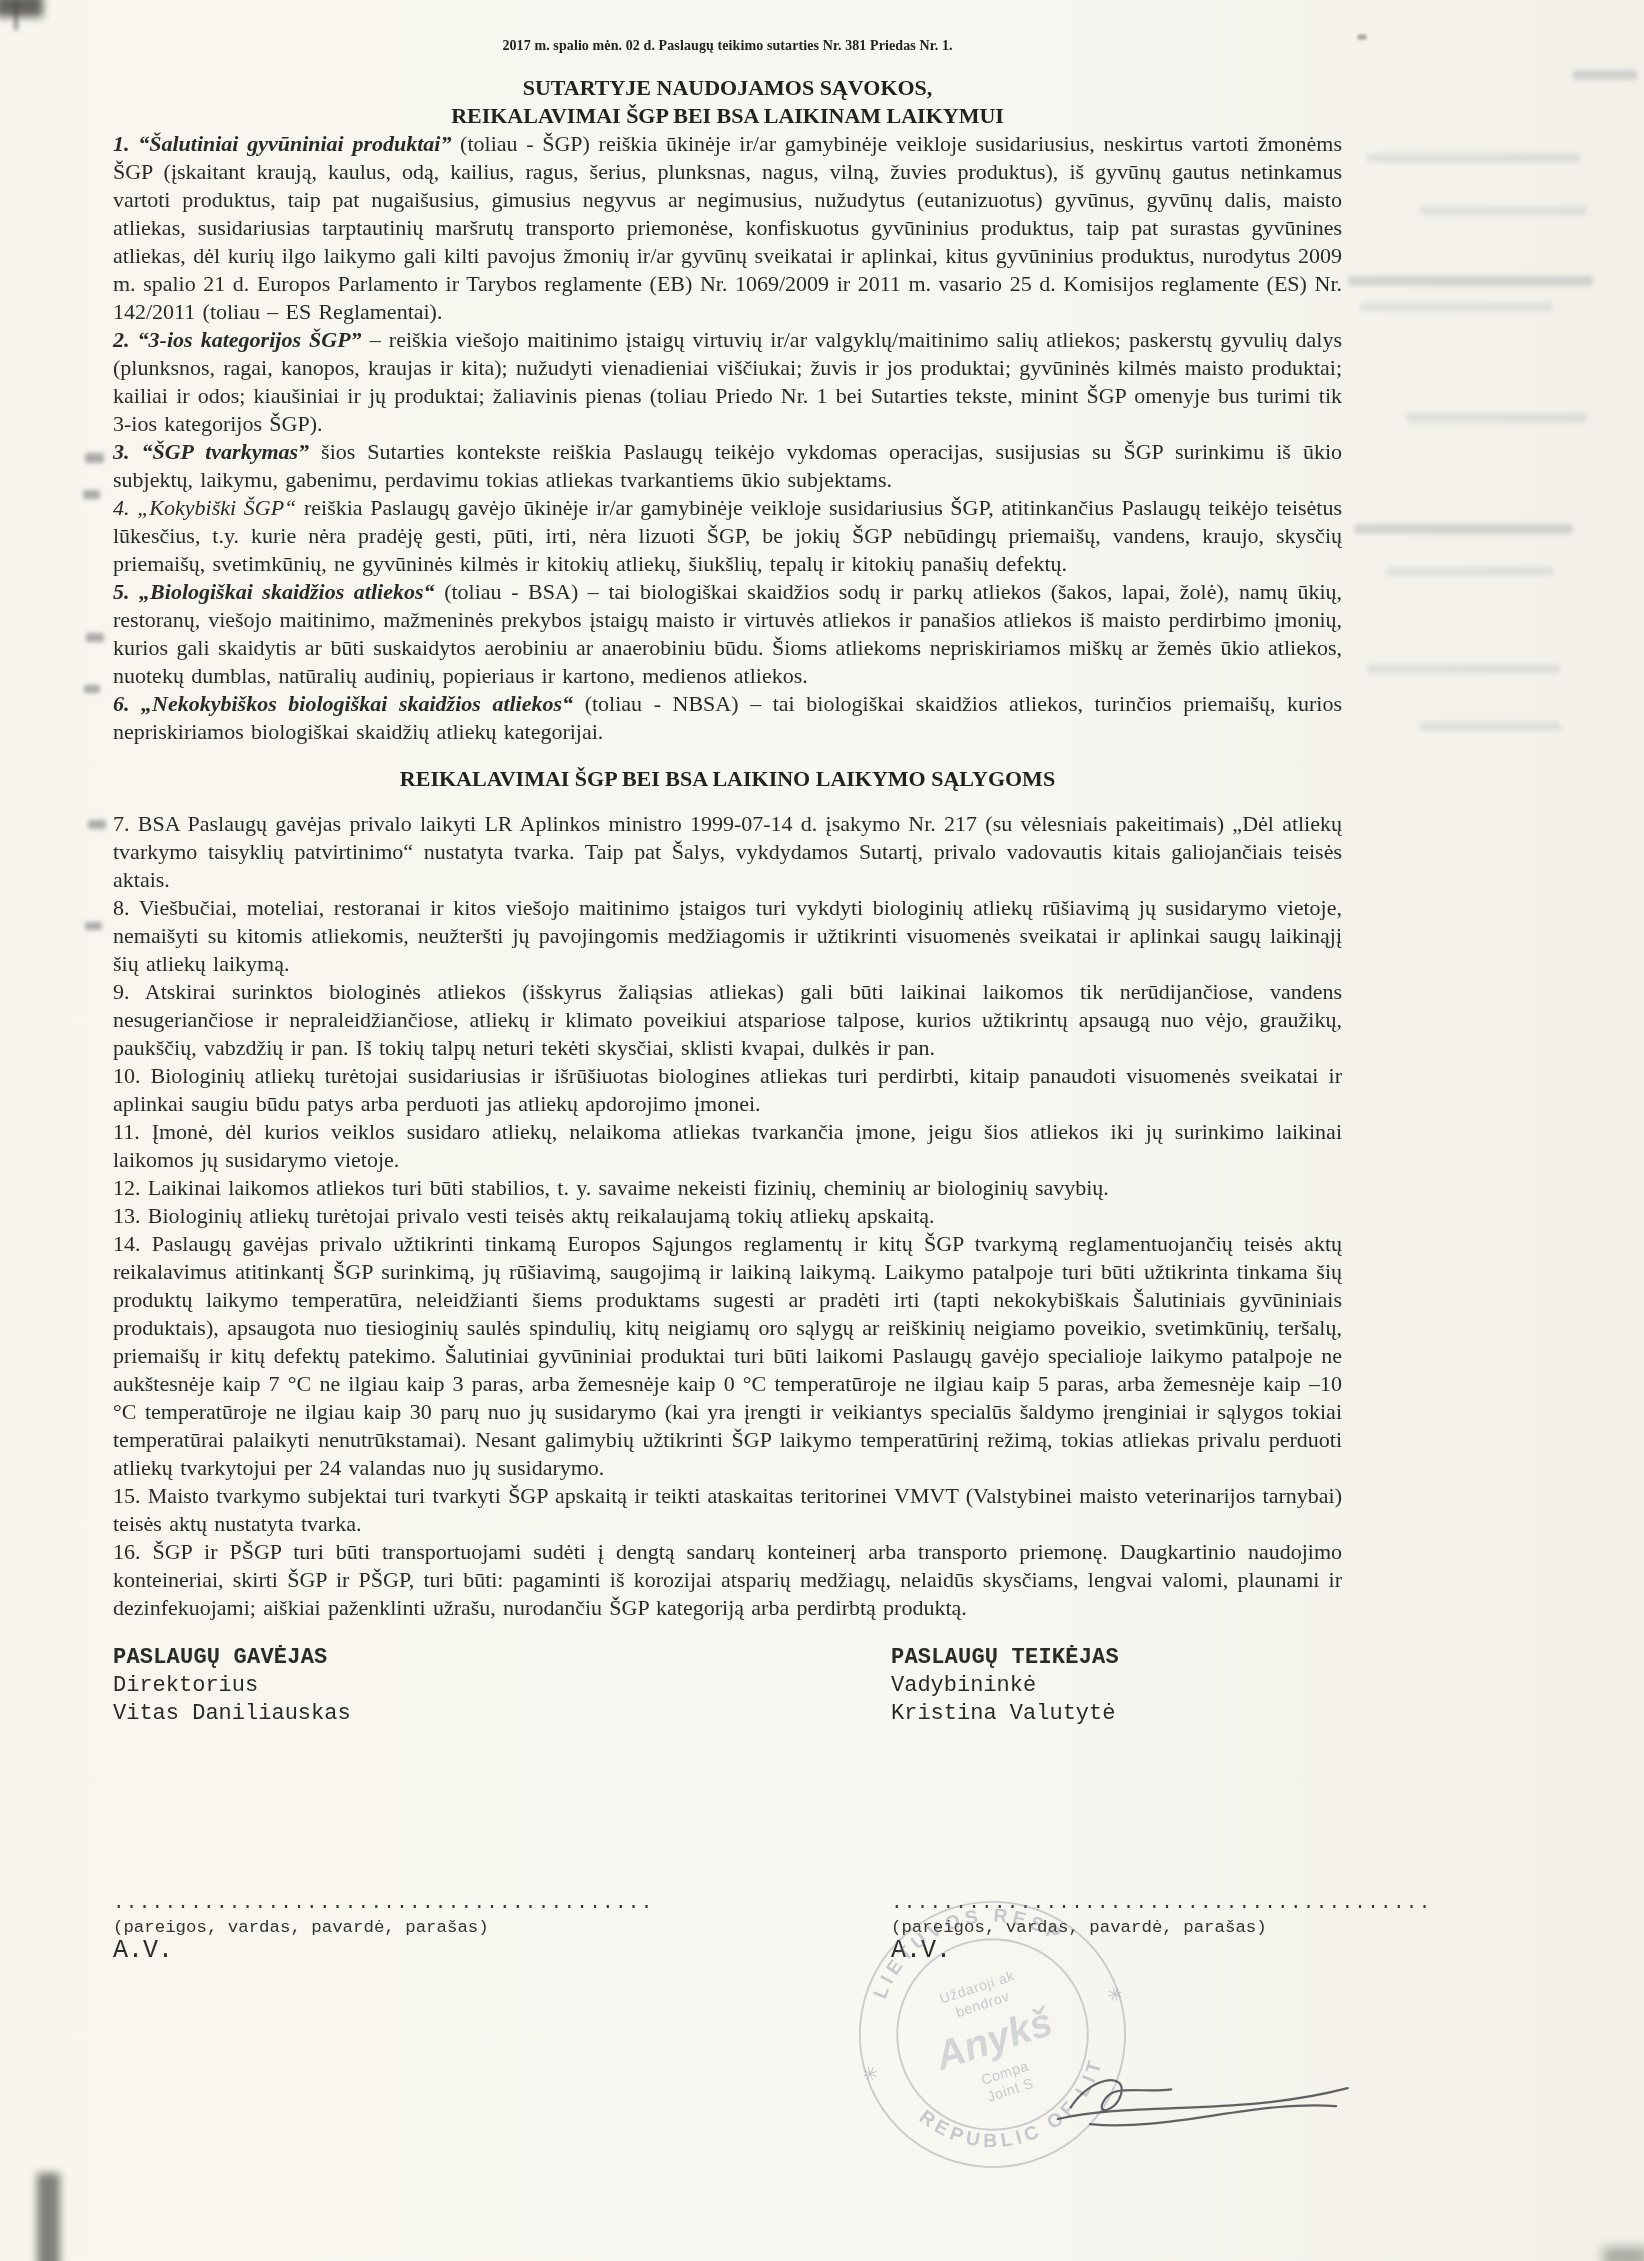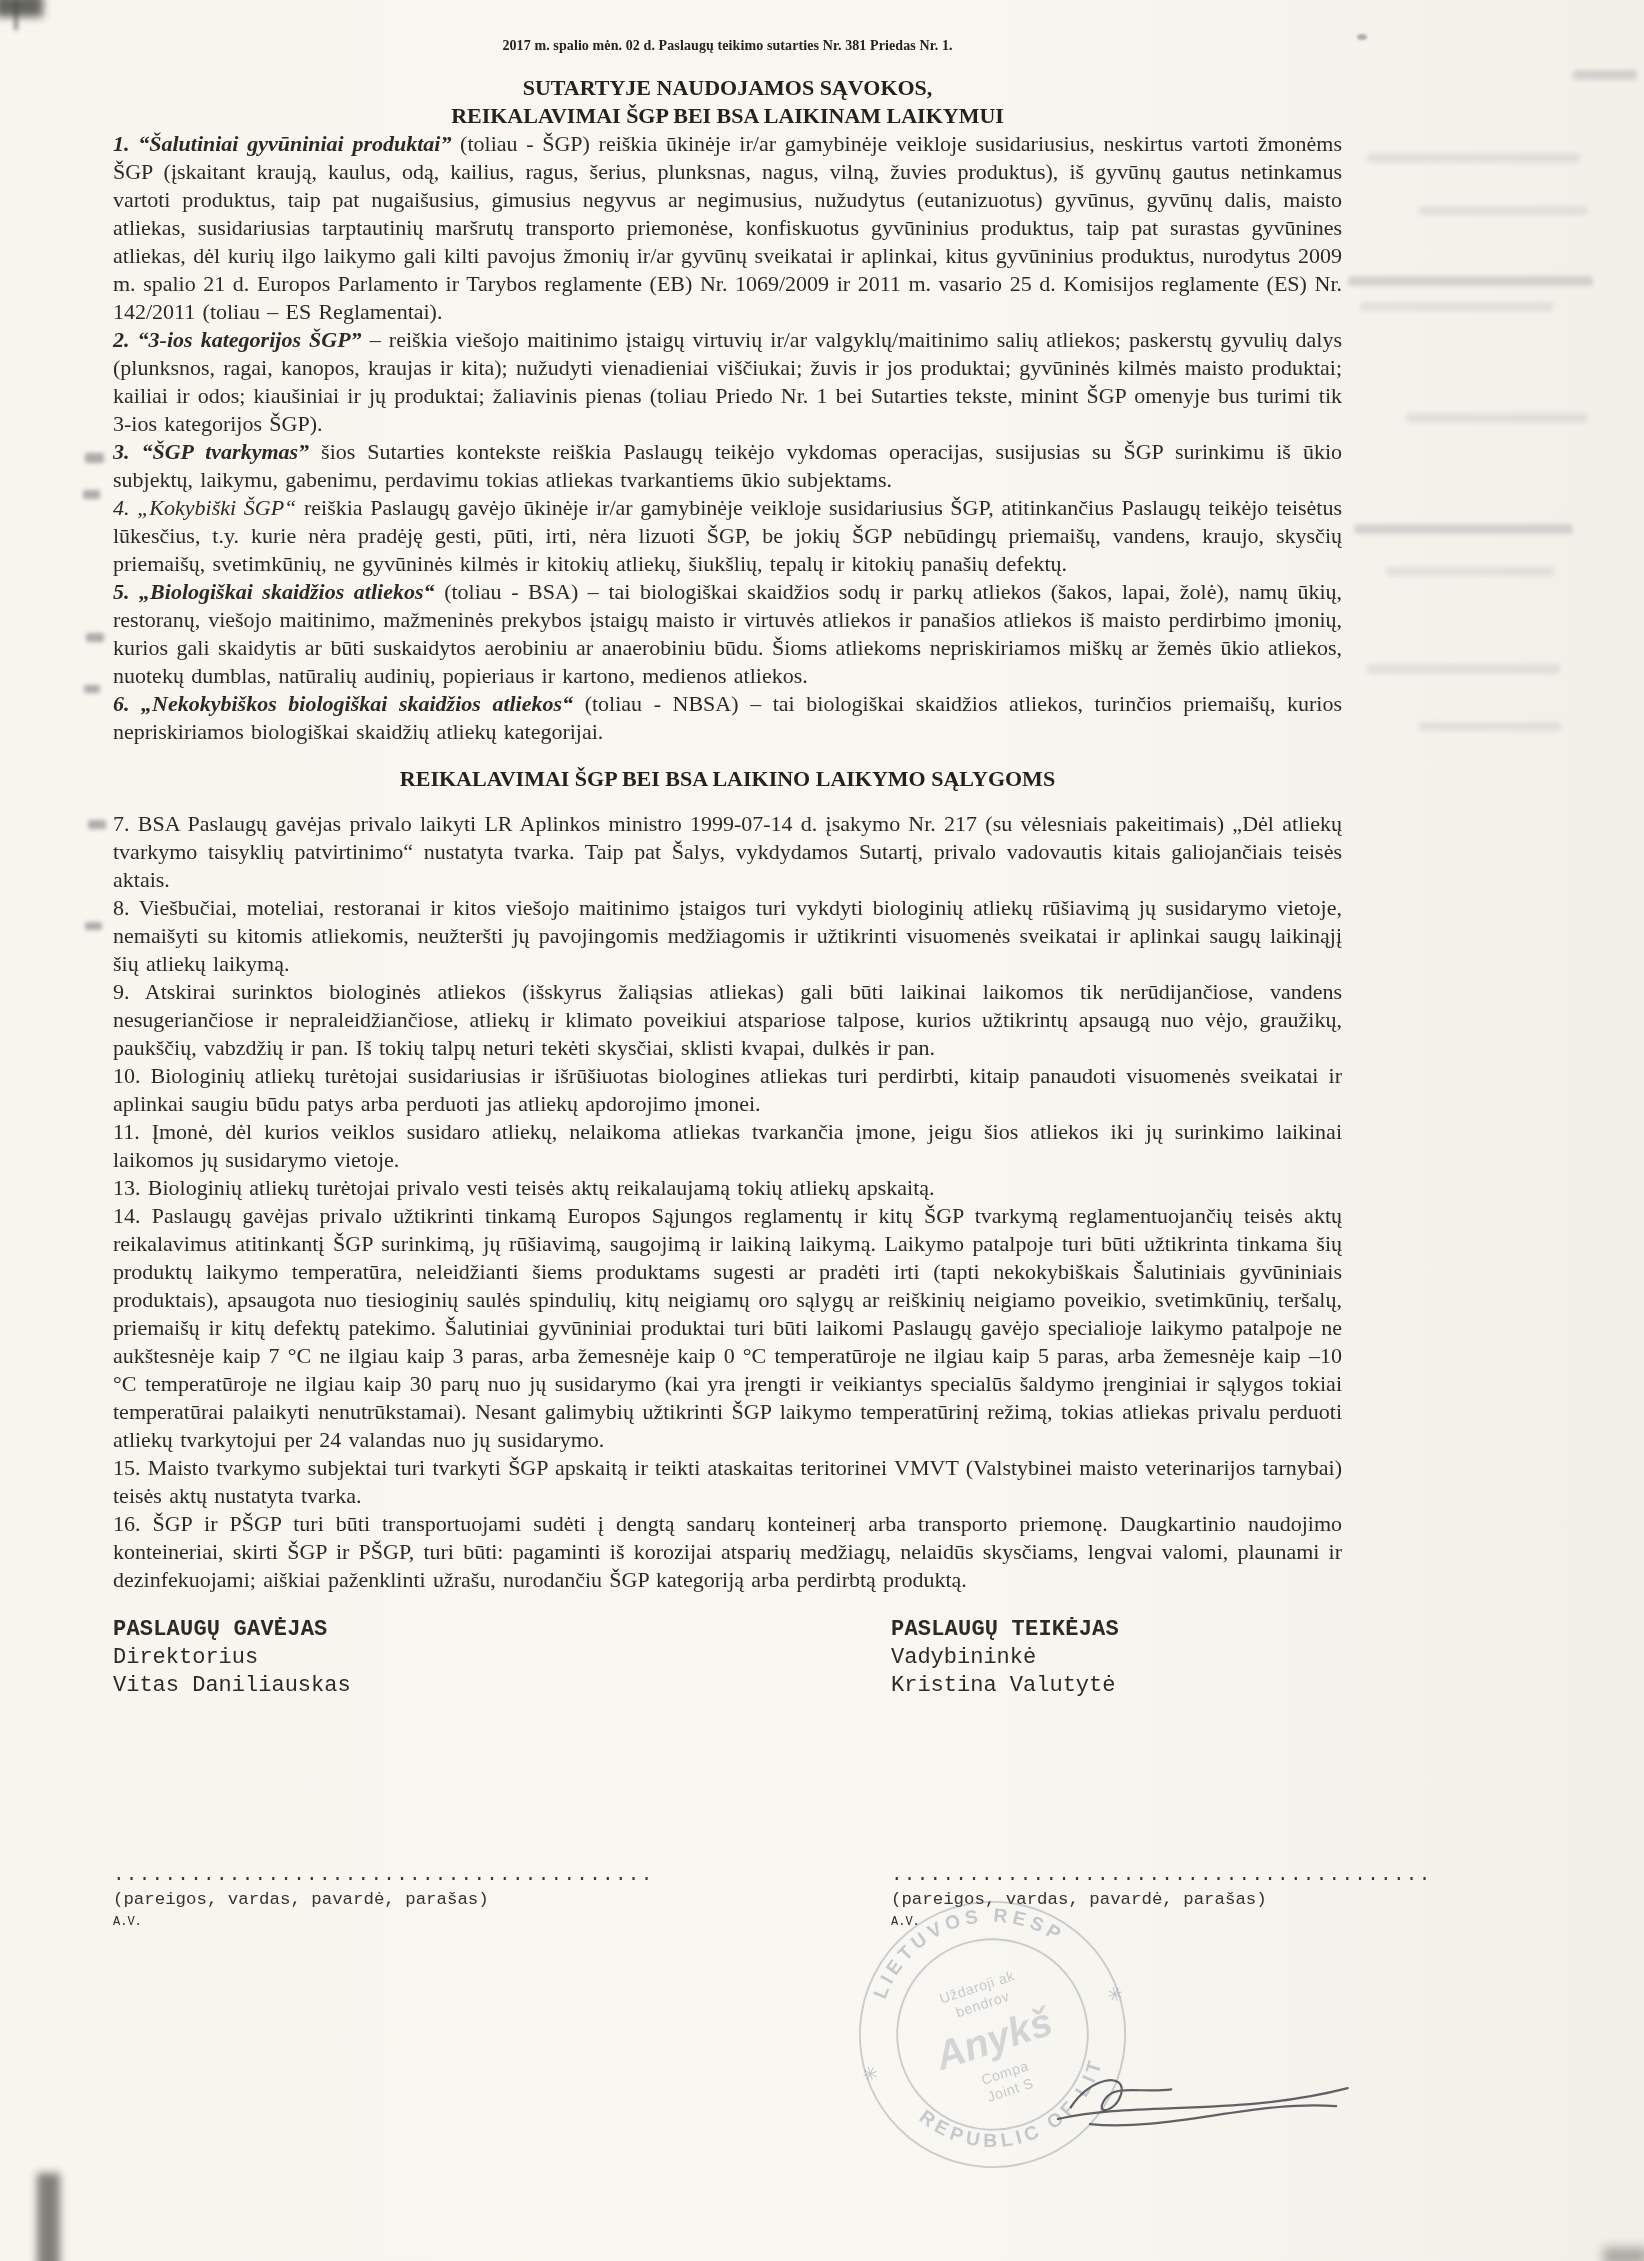--- a/index.html
+++ b/index.html
@@ -34,21 +34,21 @@
   .sigrow{
     display:flex; justify-content:space-between; margin-top:22px;font-family:Liberation Mono, monospace;
   }
   .sigcol{ width:413px; }
   .sigcol.rightcol{ width:451px; }
   .sigrole{ font-weight:bold; letter-spacing:0.2px; }
   .sigline{ }
   .sigspacer{ height:161px; }
   .sigdots{ letter-spacing:1.3px; font-size:19.3px; color:#3a3934; }
   .sigcap{ font-size:17.4px; line-height:22px; color:#34332f; }
-  .sigav{ font-size:12px; line-height:23px; }
+  .sigav{ font-size:25px; line-height:23px; }
 
   
   .artifact{ position:absolute; pointer-events:none; }
   .corner-tl{ left:-5.2px; top:-6.4px; width:48px; height:23px; background:#34342f; filter:blur(4.5px); opacity:.75;}
   .edge-left-top{ left:14px; top:0; width:3.9px; height:30px; background:#4a4a45; filter:blur(1.9px); opacity:.6;}
   .corner-bl{ left:37px; bottom:-9px; width:23px; height:97px; background:#31312c; filter:blur(4.5px); opacity:.6;}
   .corner-br{ right:-3.9px; bottom:-5.2px; width:45px; height:19.3px; background:#55554f; filter:blur(5.2px); opacity:.45;}
   .mark-tr{ right:277px; top:34px; width:10.3px; height:6.4px; background:#6a6a64; filter:blur(1.3px); opacity:.5; border-radius:50%;}
   .bleed{ background:rgba(88,94,112,.11); filter:blur(1.9px); border-radius:3.9px;}
   .bleed.dark{ background:rgba(70,74,90,.18); }
@@ -120,20 +120,21 @@
       </div>
 
     <div class="h h2">REIKALAVIMAI ŠGP BEI BSA LAIKINO LAIKYMO SĄLYGOMS</div>
 
     <div id="section2">
         <p class="para">7. BSA Paslaugų gavėjas privalo laikyti LR Aplinkos ministro 1999-07-14 d. įsakymo Nr. 217 (su vėlesniais pakeitimais) „Dėl atliekų tvarkymo taisyklių patvirtinimo“ nustatyta tvarka. Taip pat Šalys, vykdydamos Sutartį, privalo vadovautis kitais galiojančiais teisės aktais.</p>
         <p class="para">8. Viešbučiai, moteliai, restoranai ir kitos viešojo maitinimo įstaigos turi vykdyti biologinių atliekų rūšiavimą jų susidarymo vietoje, nemaišyti su kitomis atliekomis, neužteršti jų pavojingomis medžiagomis ir užtikrinti visuomenės sveikatai ir aplinkai saugų laikinąjį šių atliekų laikymą.</p>
         <p class="para">9. Atskirai surinktos biologinės atliekos (išskyrus žaliąsias atliekas) gali būti laikinai laikomos tik nerūdijančiose, vandens nesugeriančiose ir nepraleidžiančiose, atliekų ir klimato poveikiui atspariose talpose, kurios užtikrintų apsaugą nuo vėjo, graužikų, paukščių, vabzdžių ir pan. Iš tokių talpų neturi tekėti skysčiai, sklisti kvapai, dulkės ir pan.</p>
         <p class="para">10. Biologinių atliekų turėtojai susidariusias ir išrūšiuotas biologines atliekas turi perdirbti, kitaip panaudoti visuomenės sveikatai ir aplinkai saugiu būdu patys arba perduoti jas atliekų apdorojimo įmonei.</p>
         <p class="para">11. Įmonė, dėl kurios veiklos susidaro atliekų, nelaikoma atliekas tvarkančia įmone, jeigu šios atliekos iki jų surinkimo laikinai laikomos jų susidarymo vietoje.</p>
+        <p class="para">12. Laikinai laikomos atliekos turi būti stabilios, t. y. savaime nekeisti fizinių, cheminių ar biologinių savybių.</p>
         <p class="para">13. Biologinių atliekų turėtojai privalo vesti teisės aktų reikalaujamą tokių atliekų apskaitą.</p>
         <p class="para">14. Paslaugų gavėjas privalo užtikrinti tinkamą Europos Sąjungos reglamentų ir kitų ŠGP tvarkymą reglamentuojančių teisės aktų reikalavimus atitinkantį ŠGP surinkimą, jų rūšiavimą, saugojimą ir laikiną laikymą. Laikymo patalpoje turi būti užtikrinta tinkama šių produktų laikymo temperatūra, neleidžianti šiems produktams sugesti ar pradėti irti (tapti nekokybiškais Šalutiniais gyvūniniais produktais), apsaugota nuo tiesioginių saulės spindulių, kitų neigiamų oro sąlygų ar reiškinių neigiamo poveikio, svetimkūnių, teršalų, priemaišų ir kitų defektų patekimo. Šalutiniai gyvūniniai produktai turi būti laikomi Paslaugų gavėjo specialioje laikymo patalpoje ne aukštesnėje kaip 7 °C ne ilgiau kaip 3 paras, arba žemesnėje kaip 0 °C temperatūroje ne ilgiau kaip 5 paras, arba žemesnėje kaip –10 °C temperatūroje ne ilgiau kaip 30 parų nuo jų susidarymo (kai yra įrengti ir veikiantys specialūs šaldymo įrenginiai ir sąlygos tokiai temperatūrai palaikyti nenutrūkstamai). Nesant galimybių užtikrinti ŠGP laikymo temperatūrinį režimą, tokias atliekas privalu perduoti atliekų tvarkytojui per 24 valandas nuo jų susidarymo.</p>
         <p class="para">15. Maisto tvarkymo subjektai turi tvarkyti ŠGP apskaitą ir teikti ataskaitas teritorinei VMVT (Valstybinei maisto veterinarijos tarnybai) teisės aktų nustatyta tvarka.</p>
         <p class="para">16. ŠGP ir PŠGP turi būti transportuojami sudėti į dengtą sandarų konteinerį arba transporto priemonę. Daugkartinio naudojimo konteineriai, skirti ŠGP ir PŠGP, turi būti: pagaminti iš korozijai atsparių medžiagų, nelaidūs skysčiams, lengvai valomi, plaunami ir dezinfekuojami; aiškiai paženklinti užrašu, nurodančiu ŠGP kategoriją arba perdirbtą produktą.</p>
       </div>
 
     <div class="sigrow">
       <div class="sigcol">
         <div class="sigrole">PASLAUGŲ GAVĖJAS</div>
         <div class="sigline">Direktorius</div>

